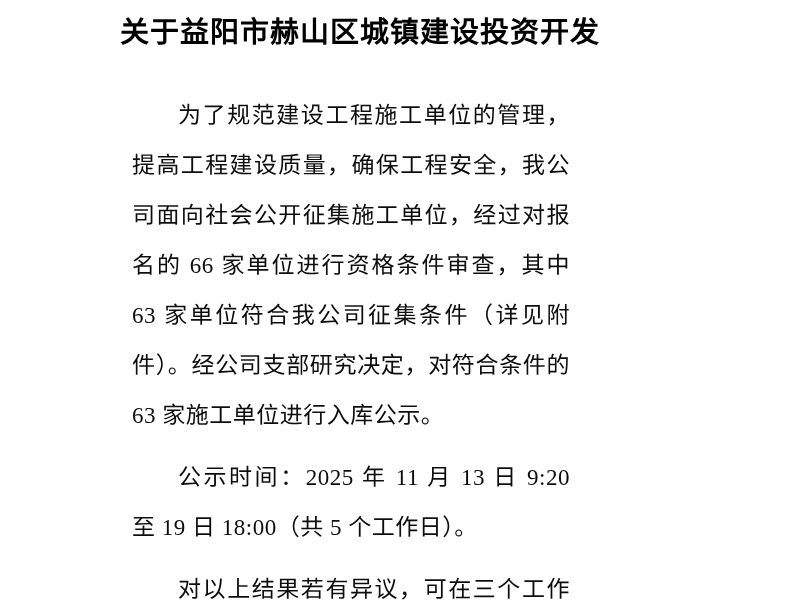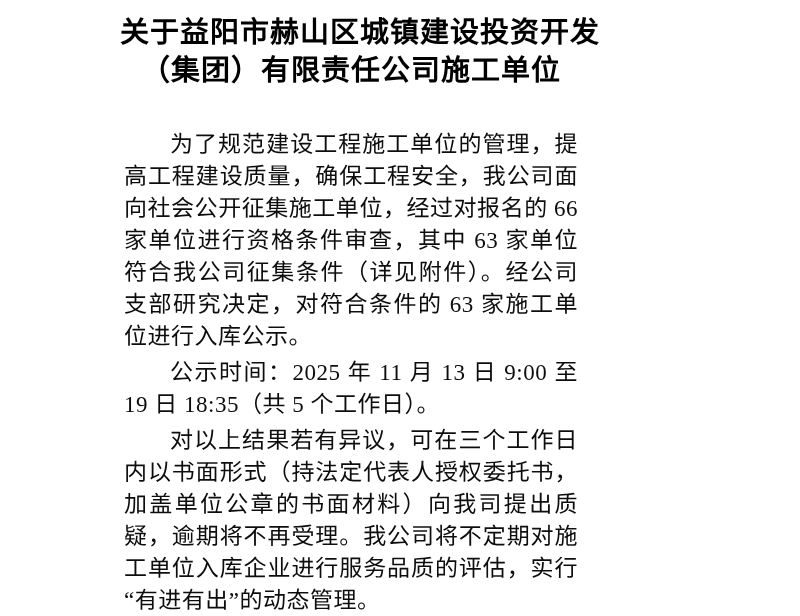--- a/index.html
+++ b/index.html
@@ -32,36 +32,35 @@
     color: #000000;
   }
   .title-line {
     display: block;
     white-space: nowrap;
   }
   .doc-body {
     margin-top: 40px;
   }
   .para {
-    margin: 4px;
+    margin: 12px;
     font-size: 23px;
-    line-height: 32px;
+    line-height: 50px;
     text-align: justify;
     text-indent: 2em;
     color: #0d0d0d;
     letter-spacing: 0.5px;
   }
 </style>
 </head>
 <body>
 
 <div class="page">
   <h1 class="doc-title">
     <span class="title-line">关于益阳市赫山区城镇建设投资开发</span>
-    <span class="title-line">（集团）有限责任公司施工单位</span>
   </h1>
 
   <div class="doc-body">
     <p class="para">为了规范建设工程施工单位的管理，提高工程建设质量，确保工程安全，我公司面向社会公开征集施工单位，经过对报名的 66 家单位进行资格条件审查，其中 63 家单位符合我公司征集条件（详见附件）。经公司支部研究决定，对符合条件的 63 家施工单位进行入库公示。</p>
-    <p class="para">公示时间：2025 年 11 月 13 日 9:00 至 19 日 18:35（共 5 个工作日）。</p>
+    <p class="para">公示时间：2025 年 11 月 13 日 9:20 至 19 日 18:00（共 5 个工作日）。</p>
     <p class="para">对以上结果若有异议，可在三个工作日内以书面形式（持法定代表人授权委托书，加盖单位公章的书面材料）向我司提出质疑，逾期将不再受理。我公司将不定期对施工单位入库企业进行服务品质的评估，实行“有进有出”的动态管理。</p>
   </div>
 </div>
 
 </body></html>

